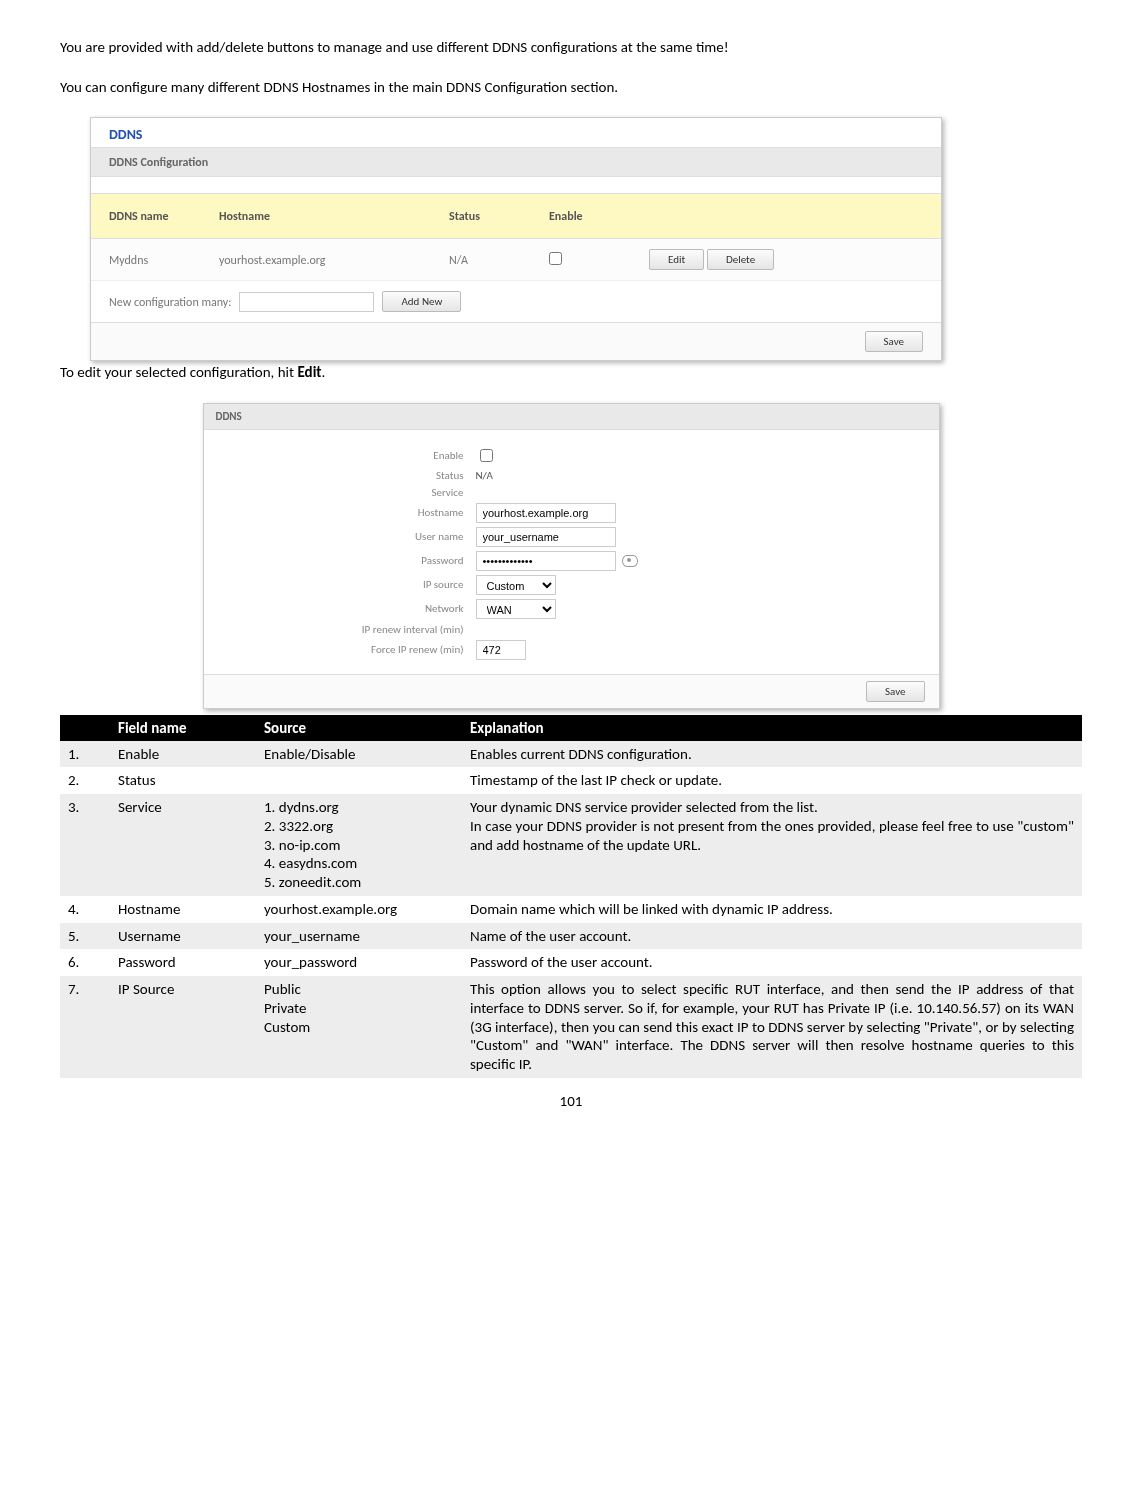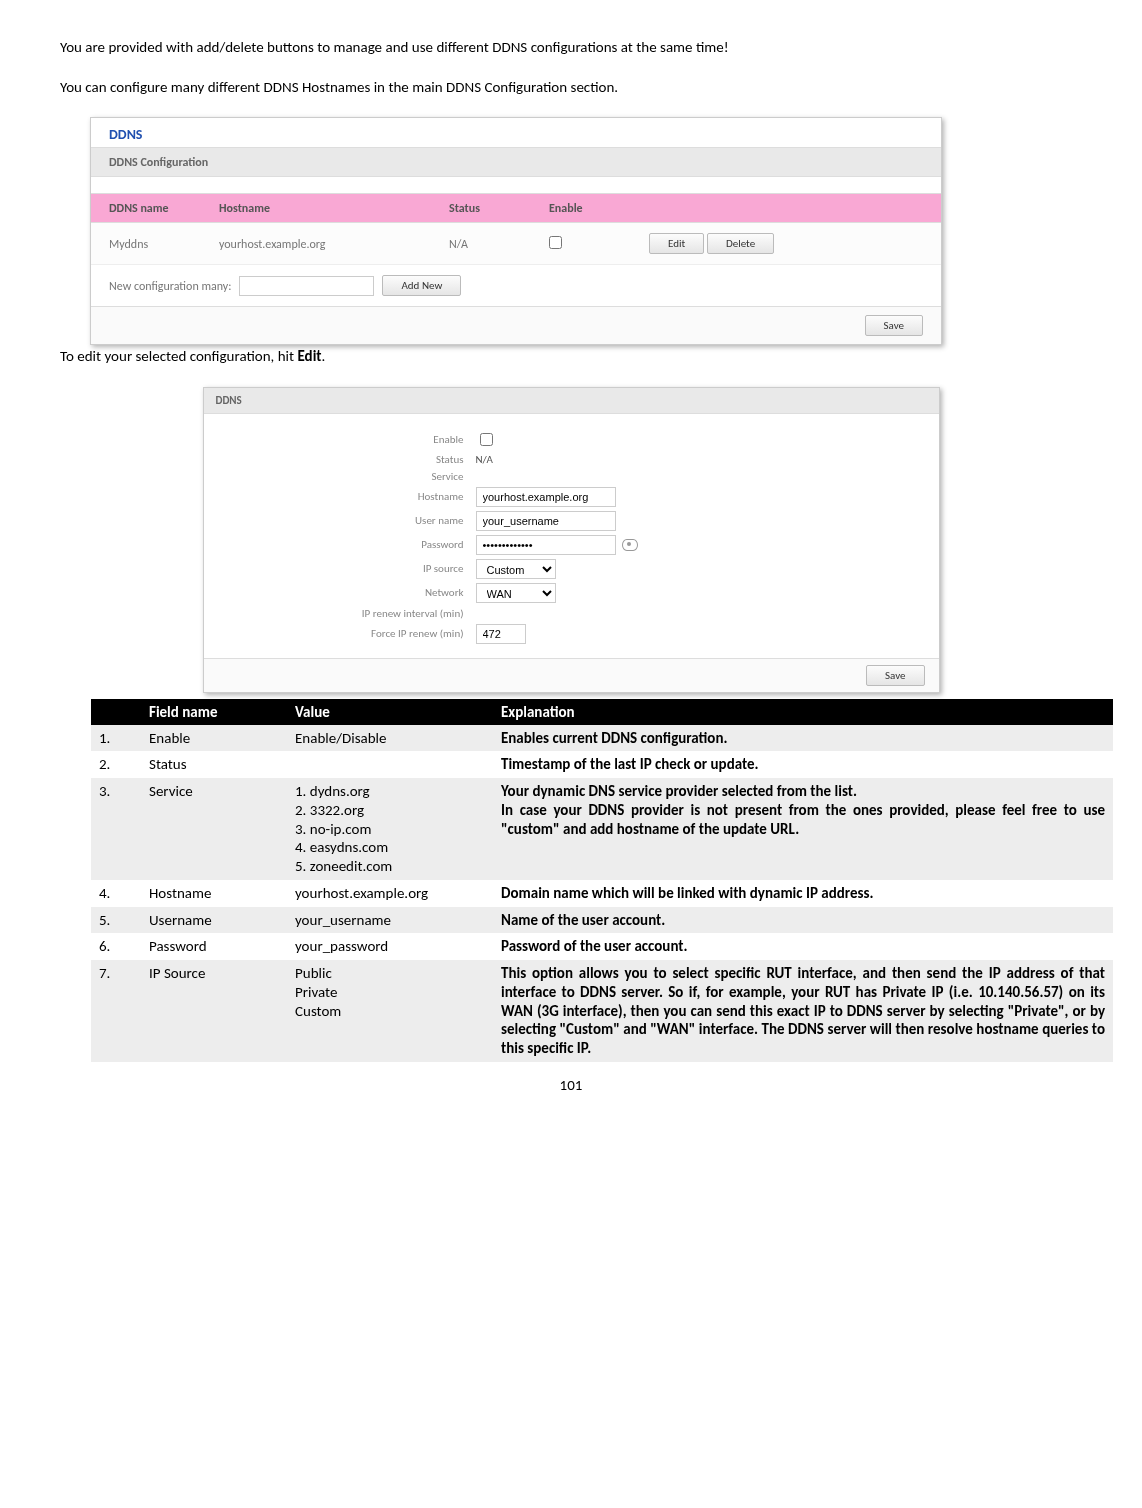--- a/index.html
+++ b/index.html
@@ -38,22 +38,22 @@
     background: #e9e9e9;
     padding: 7px 18px;
     font-weight: bold;
     color: #666;
     border-top: 1px solid #ddd;
     border-bottom: 1px solid #ddd;
   }
   .shot1 .gap { height: 16px; background: #fff; }
   .shot1 .headrow {
     display: flex;
-    background: #f9a8d4;
-    padding: 7px 18px;
+    background: #fef9c3;
+    padding: 15px 18px;
     font-weight: bold;
     color: #555;
     border-top: 1px solid #ddd;
     border-bottom: 1px solid #ddd;
   }
   .shot1 .datarow {
     display: flex;
     padding: 10px 18px;
     color: #777;
     align-items: center;
@@ -150,39 +150,38 @@
     border-top: 1px solid #ddd;
     padding: 6px 14px;
     text-align: right;
   }
 
   
   table.explain {
     border-collapse: collapse;
     width: 100%;
     margin-top: 0;
-    margin-left: 31px;
   }
   table.explain th {
     background: #000;
     color: #fff;
     text-align: left;
     padding: 4px 8px;
     font-weight: bold;
   }
   table.explain td {
     padding: 4px 8px;
     vertical-align: top;
     line-height: 1.25;
   }
   table.explain tr.odd td { background: #ededed; }
   table.explain th:nth-child(1), table.explain td:nth-child(1) { width: 34px; }
   table.explain th:nth-child(2), table.explain td:nth-child(2) { width: 130px; }
   table.explain th:nth-child(3), table.explain td:nth-child(3) { width: 190px; }
-  .justify { text-align: justify; font-weight: bold; }
+  .justify { text-align: justify; }
 
   .pagenum {
     text-align: center;
     margin-top: 14px;
   }
 </style>
 </head>
 <body>
 
 <p class="para">You are provided with add/delete buttons to manage and use different DDNS configurations at the same time!</p>
@@ -283,21 +282,21 @@
   <div class="footer2">
     <span class="btn">Save</span>
   </div>
 </div>
 
 <table class="explain">
   <thead>
     <tr>
       <th></th>
       <th>Field name</th>
-      <th>Value</th>
+      <th>Source</th>
       <th>Explanation</th>
     </tr>
   </thead>
   <tbody id="explain-body">
       <tr class="odd">
         <td>1.</td>
         <td>Enable</td>
         <td style="white-space: pre-line;">Enable/Disable</td>
         <td class="justify" style="white-space: pre-line;">Enables current DDNS configuration.</td>
       </tr>

